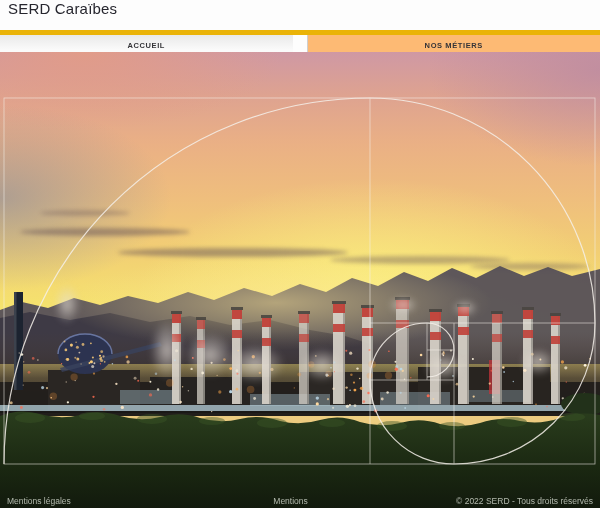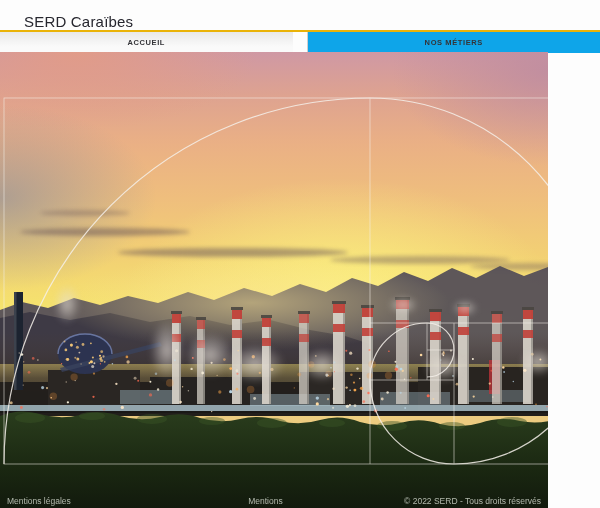--- a/index.html
+++ b/index.html
@@ -3,32 +3,32 @@
 <meta charset="utf-8">
 <style>
   html,body{margin:0;padding:0;}
   body{
     width:600px;height:508px;overflow:hidden;background:#fdfdfd;
     font-family:"Liberation Sans","DejaVu Sans",sans-serif;
     -webkit-font-smoothing:antialiased;
   }
   
   .masthead{height:52px;background:#fdfdfd;}
-  .title-row{height:30px;display:flex;align-items:flex-end;padding-left:24px;}
+  .title-row{height:30px;display:flex;align-items:flex-start;padding-left:8px;}
   .site-title{font-size:15px;font-weight:500;color:#26262e;letter-spacing:.2px;cursor:pointer;}
-  .nav{height:21px;display:flex;border-top:2px solid #eab308;gap:14px;}
+  .nav{height:21px;display:flex;border-top:5px solid #eab308;gap:14px;}
   .nav-item{
     flex:1;display:flex;align-items:center;justify-content:center;
     font-size:7.5px;font-weight:600;letter-spacing:.6px;color:#343438;
-    text-transform:uppercase;cursor:pointer;background:#0ea5e9;
+    text-transform:uppercase;cursor:pointer;background:#fdba74;
   }
   .nav-item + .nav-item{border-left:1px solid #cfcfcf;}
   .nav-item.active{background:linear-gradient(180deg,#e9e9e9,#fafafa 70%);}
   
-  .hero{position:relative;width:548px;height:456px;overflow:hidden;background:#e8b089;}
+  .hero{position:relative;width:600px;height:456px;overflow:hidden;background:#e8b089;}
   .layer{position:absolute;inset:0;}
   .sky{
     background:
       radial-gradient(ellipse 55% 38% at 62% 55%, rgba(252,242,130,.95), rgba(252,242,130,0) 72%),
       radial-gradient(ellipse 42% 30% at 0% 32%, rgba(120,132,162,.55), rgba(120,132,162,0) 68%),
       radial-gradient(ellipse 46% 34% at 100% 4%, rgba(190,140,160,.85), rgba(190,140,160,0) 62%),
       radial-gradient(ellipse 50% 26% at 14% 0%, rgba(228,156,132,.85), rgba(228,156,132,0) 66%),
       linear-gradient(180deg,#cf98a4 0%,#dda291 9%,#eab085 20%,#efbe7d 32%,#f2cf74 44%,#f5e16e 55%,#f6e96f 62%,#f1d87b 70%,#eccb80 78%);
   }
   .cloud{position:absolute;border-radius:50%;background:rgba(104,84,88,.5);filter:blur(2px);}

